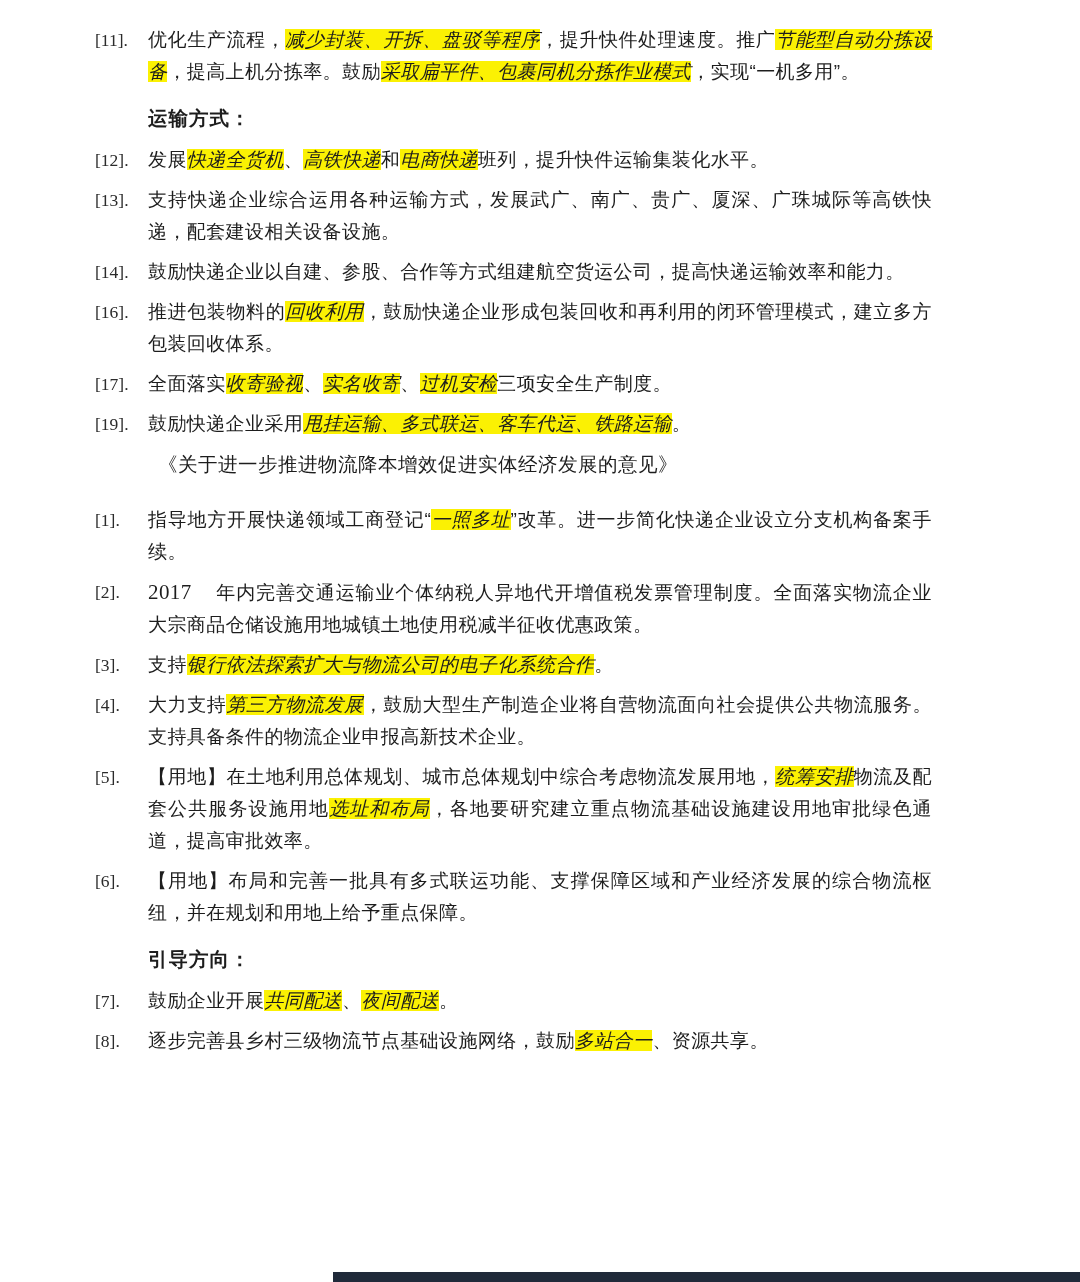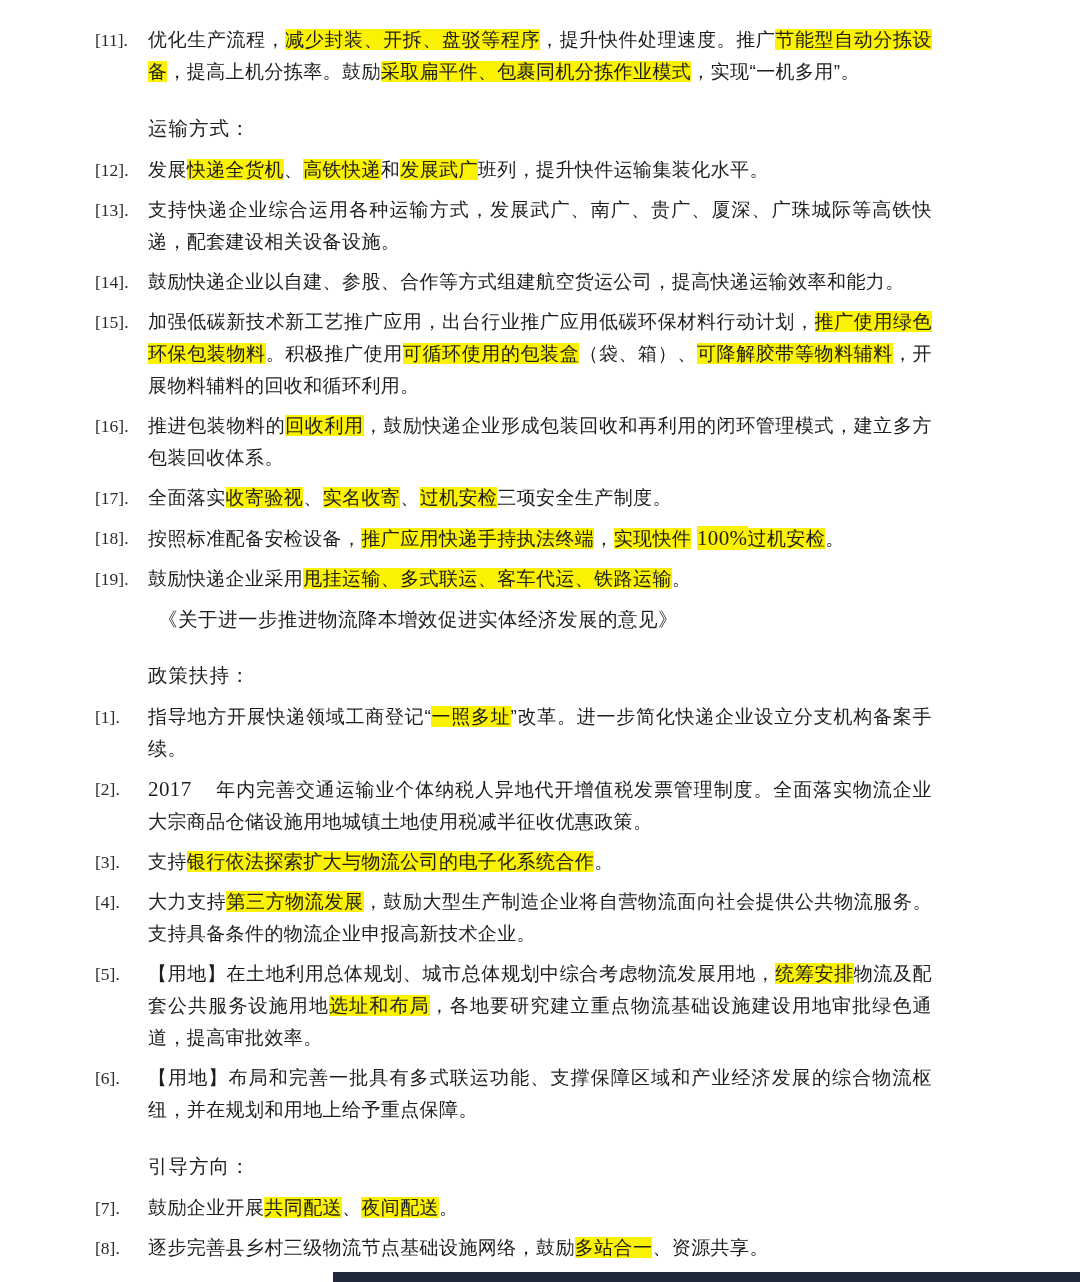--- a/index.html
+++ b/index.html
@@ -25,30 +25,30 @@
     line-height:32px;
     color:#2b2b2b;
   }
   .text{
     flex:1;
     font-size:19px;
     line-height:32px;
     letter-spacing:0.4px;
     text-align:justify;
   }
-  .hl{background:var(--hl,#fbf103);}
+  .hl{background:var(--hl,#fbf103);font-style:italic;}
   .latin{
     font-family:"Liberation Serif","DejaVu Serif",serif;
     font-size:21px;
   }
   .heading{
-    font-weight:normal;
+    font-weight:bold;
     font-size:19.5px;
     line-height:32px;
-    margin:24px 0 10px 53px;
+    margin:14px 0 10px 53px;
     letter-spacing:1px;
   }
   .title-line{
     font-size:19.5px;
     line-height:32px;
     margin:6px 0 24px 63px;
     letter-spacing:0.5px;
   }
   .footer-bar{
     position:absolute;
@@ -63,52 +63,43 @@
 <body style="background: rgb(255, 255, 255); color: rgb(29, 29, 29);">
 
 <div class="doc">
     <div class="item">
       <span class="num">[11].</span>
       <div class="text"><span class="">优化生产流程，</span><span class="hl ">减少封装、开拆、盘驳等程序</span><span class="">，提升快件处理速度。推广</span><span class="hl ">节能型自动分拣设备</span><span class="">，提高上机分拣率。鼓励</span><span class="hl ">采取扁平件、包裹同机分拣作业模式</span><span class="">，实现“一机多用”。</span></div>
     </div>
     <div class="heading">运输方式：</div>
     <div class="item">
       <span class="num">[12].</span>
-      <div class="text"><span class="">发展</span><span class="hl ">快递全货机</span><span class="">、</span><span class="hl ">高铁快递</span><span class="">和</span><span class="hl ">发展武广</span><span class="">班列，提升快件运输集装化水平。</span></div>
+      <div class="text"><span class="">发展</span><span class="hl ">快递全货机</span><span class="">、</span><span class="hl ">高铁快递</span><span class="">和</span><span class="hl ">电商快递</span><span class="">班列，提升快件运输集装化水平。</span></div>
     </div>
     <div class="item">
       <span class="num">[13].</span>
       <div class="text"><span class="">支持快递企业综合运用各种运输方式，发展武广、南广、贵广、厦深、广珠城际等高铁快递，配套建设相关设备设施。</span></div>
     </div>
     <div class="item">
       <span class="num">[14].</span>
       <div class="text"><span class="">鼓励快递企业以自建、参股、合作等方式组建航空货运公司，提高快递运输效率和能力。</span></div>
     </div>
     <div class="item">
-      <span class="num">[15].</span>
-      <div class="text"><span class="">加强低碳新技术新工艺推广应用，出台行业推广应用低碳环保材料行动计划，</span><span class="hl ">推广使用绿色环保包装物料</span><span class="">。积极推广使用</span><span class="hl ">可循环使用的包装盒</span><span class="">（袋、箱）、</span><span class="hl ">可降解胶带等物料辅料</span><span class="">，开展物料辅料的回收和循环利用。</span></div>
-    </div>
-    <div class="item">
       <span class="num">[16].</span>
       <div class="text"><span class="">推进包装物料的</span><span class="hl ">回收利用</span><span class="">，鼓励快递企业形成包装回收和再利用的闭环管理模式，建立多方包装回收体系。</span></div>
     </div>
     <div class="item">
       <span class="num">[17].</span>
       <div class="text"><span class="">全面落实</span><span class="hl ">收寄验视</span><span class="">、</span><span class="hl ">实名收寄</span><span class="">、</span><span class="hl ">过机安检</span><span class="">三项安全生产制度。</span></div>
     </div>
     <div class="item">
-      <span class="num">[18].</span>
-      <div class="text"><span class="">按照标准配备安检设备，</span><span class="hl ">推广应用快递手持执法终端</span><span class="">，</span><span class="hl ">实现快件</span><span class="">&nbsp;</span><span class="hl latin">100%</span><span class="hl ">过机安检</span><span class="">。</span></div>
-    </div>
-    <div class="item">
       <span class="num">[19].</span>
       <div class="text"><span class="">鼓励快递企业采用</span><span class="hl ">甩挂运输、多式联运、客车代运、铁路运输</span><span class="">。</span></div>
     </div>
     <div class="title-line">《关于进一步推进物流降本增效促进实体经济发展的意见》</div>
-    <div class="heading">政策扶持：</div>
     <div class="item">
       <span class="num">[1].</span>
       <div class="text"><span class="">指导地方开展快递领域工商登记“</span><span class="hl ">一照多址</span><span class="">”改革。进一步简化快递企业设立分支机构备案手续。</span></div>
     </div>
     <div class="item">
       <span class="num">[2].</span>
       <div class="text"><span class="latin">2017</span><span class="">&nbsp;&nbsp;&nbsp;&nbsp;年内完善交通运输业个体纳税人异地代开增值税发票管理制度。全面落实物流企业大宗商品仓储设施用地城镇土地使用税减半征收优惠政策。</span></div>
     </div>
     <div class="item">
       <span class="num">[3].</span>

